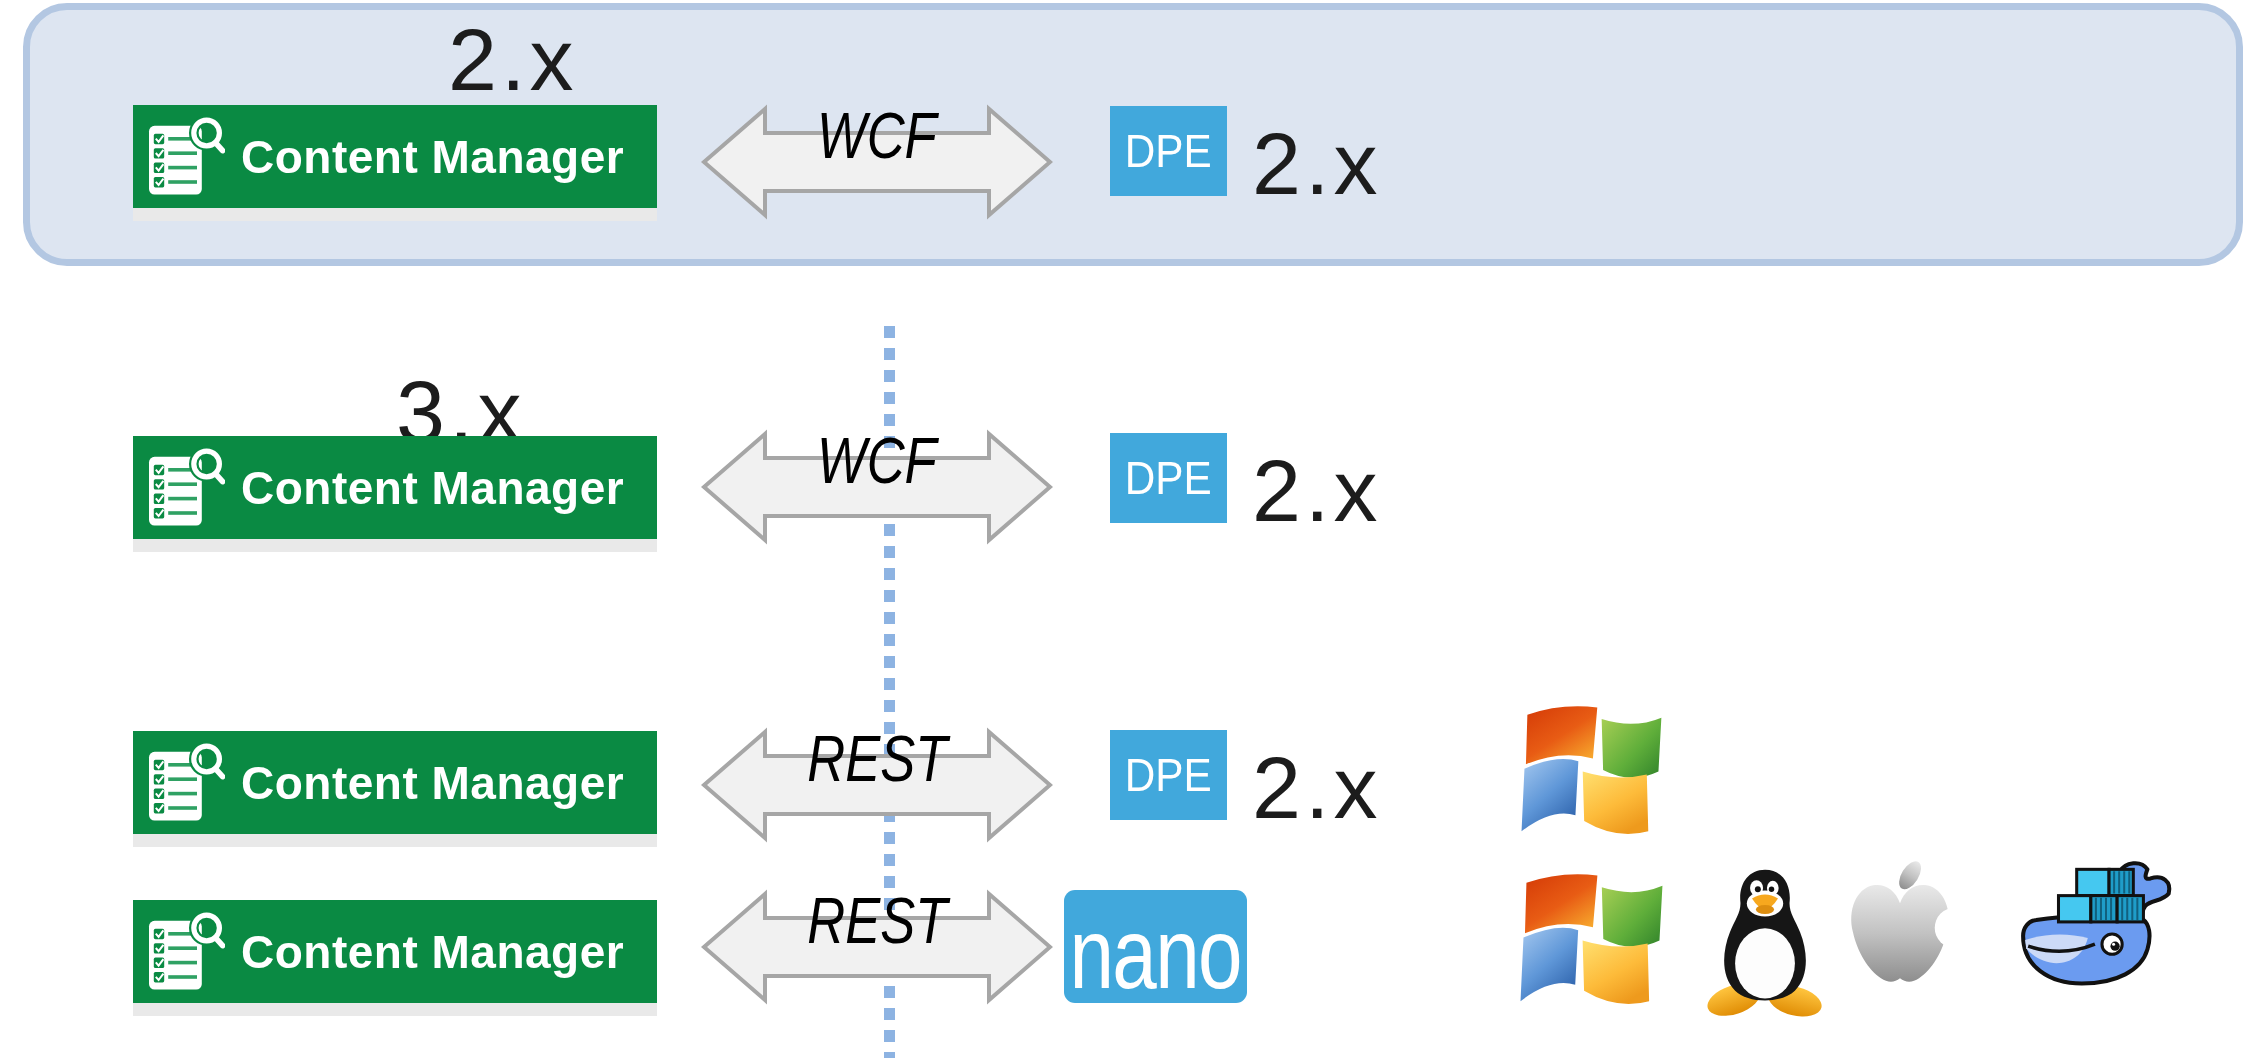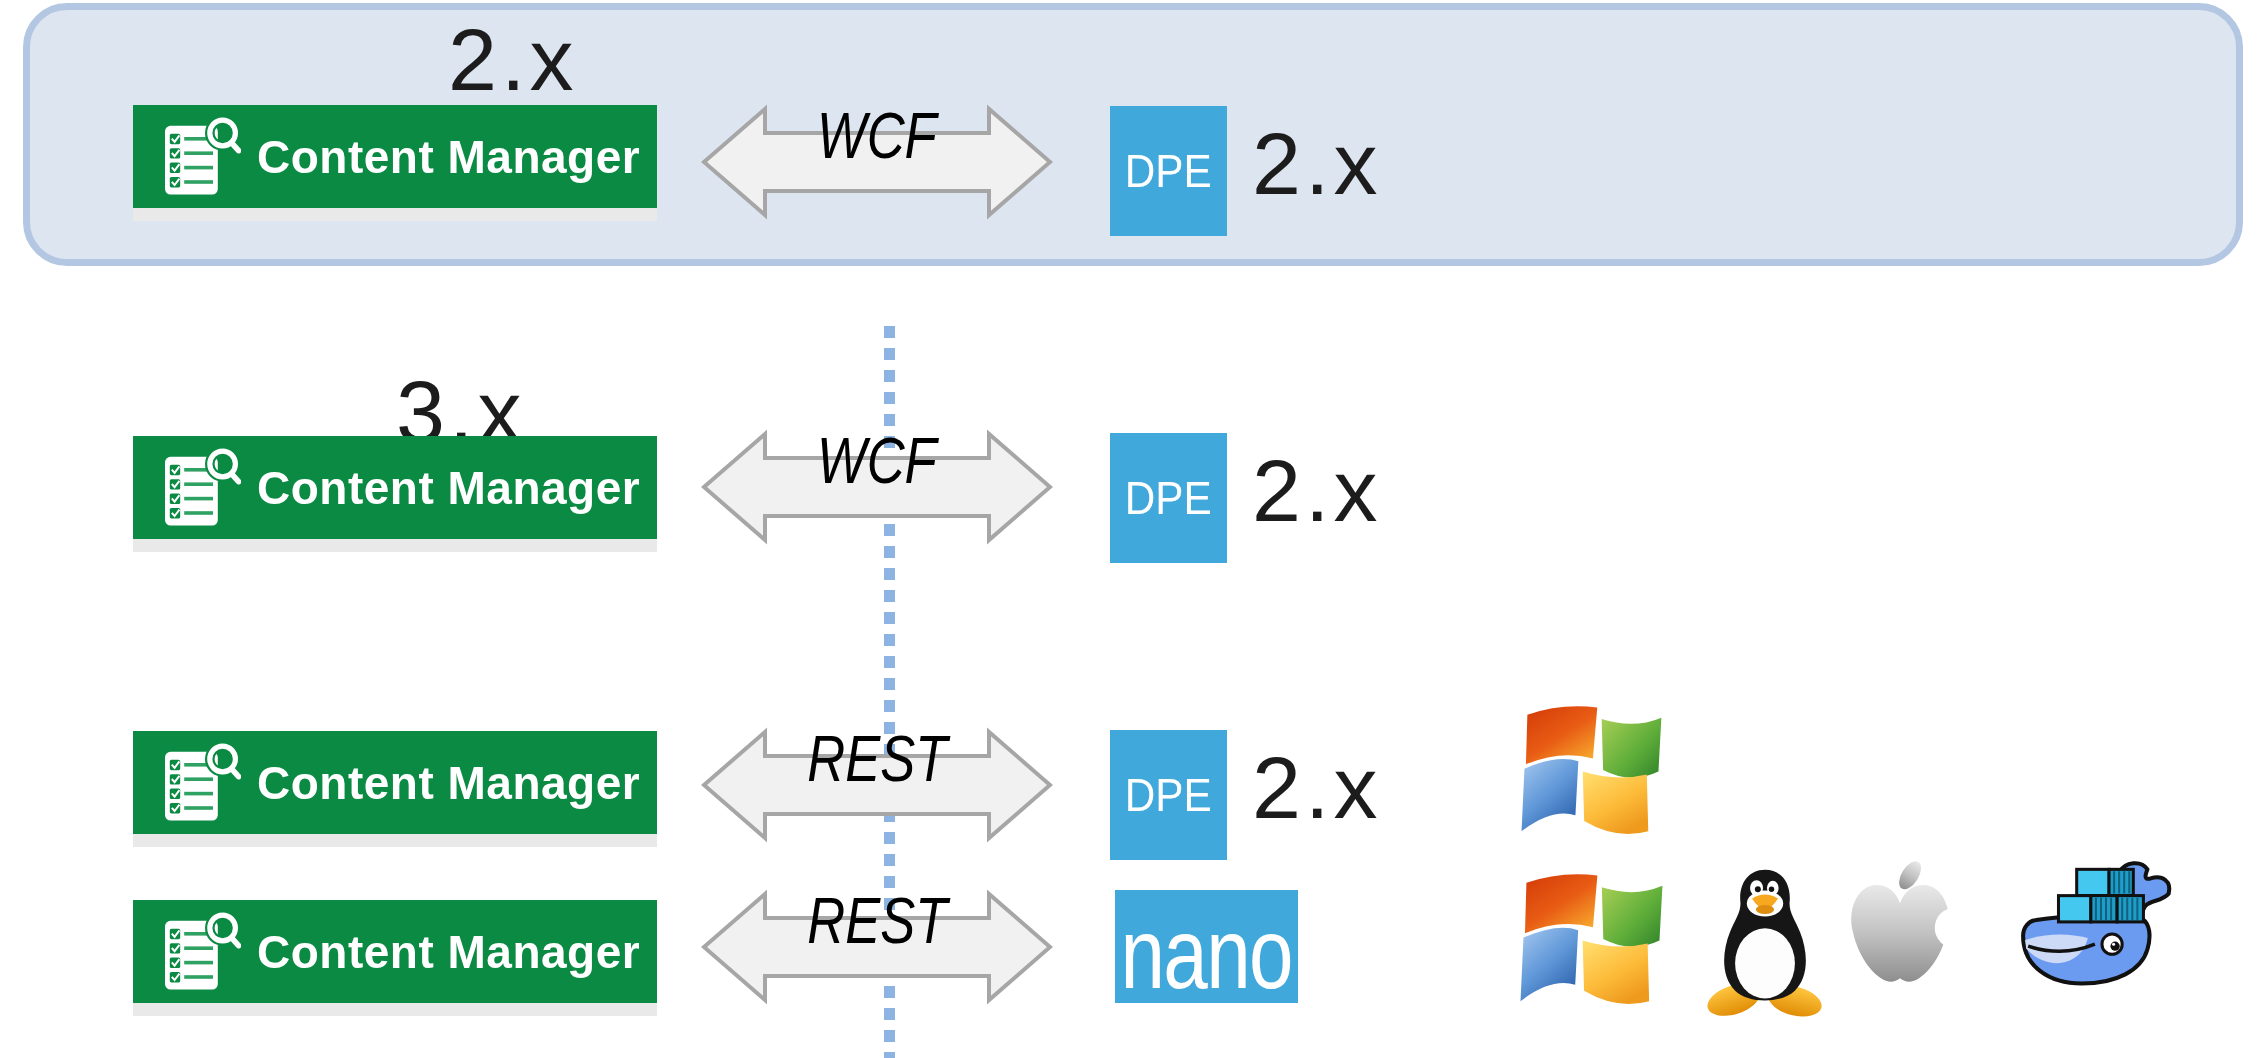--- a/index.html
+++ b/index.html
@@ -39,21 +39,21 @@
 
   
   .ver-label{
     font-size:88px;font-weight:400;color:var(--label-color);
     letter-spacing:4px;line-height:1;z-index:3;white-space:nowrap;
   }
 
   
   .cm-badge{
     width:524px;height:103px;background:var(--content-manager-green);
-    display:flex;align-items:center;gap:16px;padding-left:28px;
+    display:flex;align-items:center;gap:16px;padding-left:12px;
     z-index:3;
   }
   .cm-badge .cm-text{
     color:#ffffff;font-size:46px;font-weight:700;letter-spacing:0.5px;
     white-space:nowrap;
   }
   .cm-strip{
     width:524px;height:13px;background:#e9e9e9;z-index:3;
   }
 
@@ -63,21 +63,21 @@
     display:flex;align-items:flex-start;justify-content:center;font-style:italic;
   }
   .arrow svg.arrow-shape{position:absolute;left:0;top:0;width:100%;height:100%;}
   .arrow .proto{
     position:relative;font-size:64px;font-weight:400;color:#000;
     transform:scaleX(0.82);line-height:1;white-space:nowrap;
   }
 
   
   .dpe-box{
-    width:117px;height:130px;background:var(--dpe-blue);
+    width:117px;height:90px;background:var(--dpe-blue);
     display:flex;align-items:center;justify-content:center;
     z-index:3;
   }
   .dpe-box .dpe-text{
     color:#fff;font-size:46px;font-weight:400;transform:scaleX(0.92);
     white-space:nowrap;
   }
   .nano-box{
     width:183px;height:113px;background:var(--dpe-blue);
     display:flex;align-items:center;justify-content:center;
@@ -297,21 +297,21 @@
 </div>
 <div class="abs cm-strip" style="left:133px;top:1003px;"></div>
 
 <div class="abs arrow" style="left:701px;top:889px;">
   <svg class="arrow-shape" viewBox="0 0 352 116">
       <use href="#sym-arrow"></use>
     </svg>
   <span class="proto">REST</span>
 </div>
 
-<div class="abs nano-box" style="left:1115px;top:890px;">
+<div class="abs nano-box" style="left:1064px;top:890px;border-radius:11px;">
   <span class="nano-text">nano</span>
 </div>
 
 <svg class="abs platform" style="left:1512px;top:874px;" width="156" height="136" viewBox="0 0 100 92">
     <use href="#sym-windows"></use>
   </svg>
 <svg class="abs platform" style="left:1700px;top:862px;" width="130" height="156" viewBox="0 0 100 120">
     <use href="#sym-tux"></use>
   </svg>
 <svg class="abs platform" style="left:1844px;top:856px;" width="112" height="146" viewBox="0 0 100 130">

